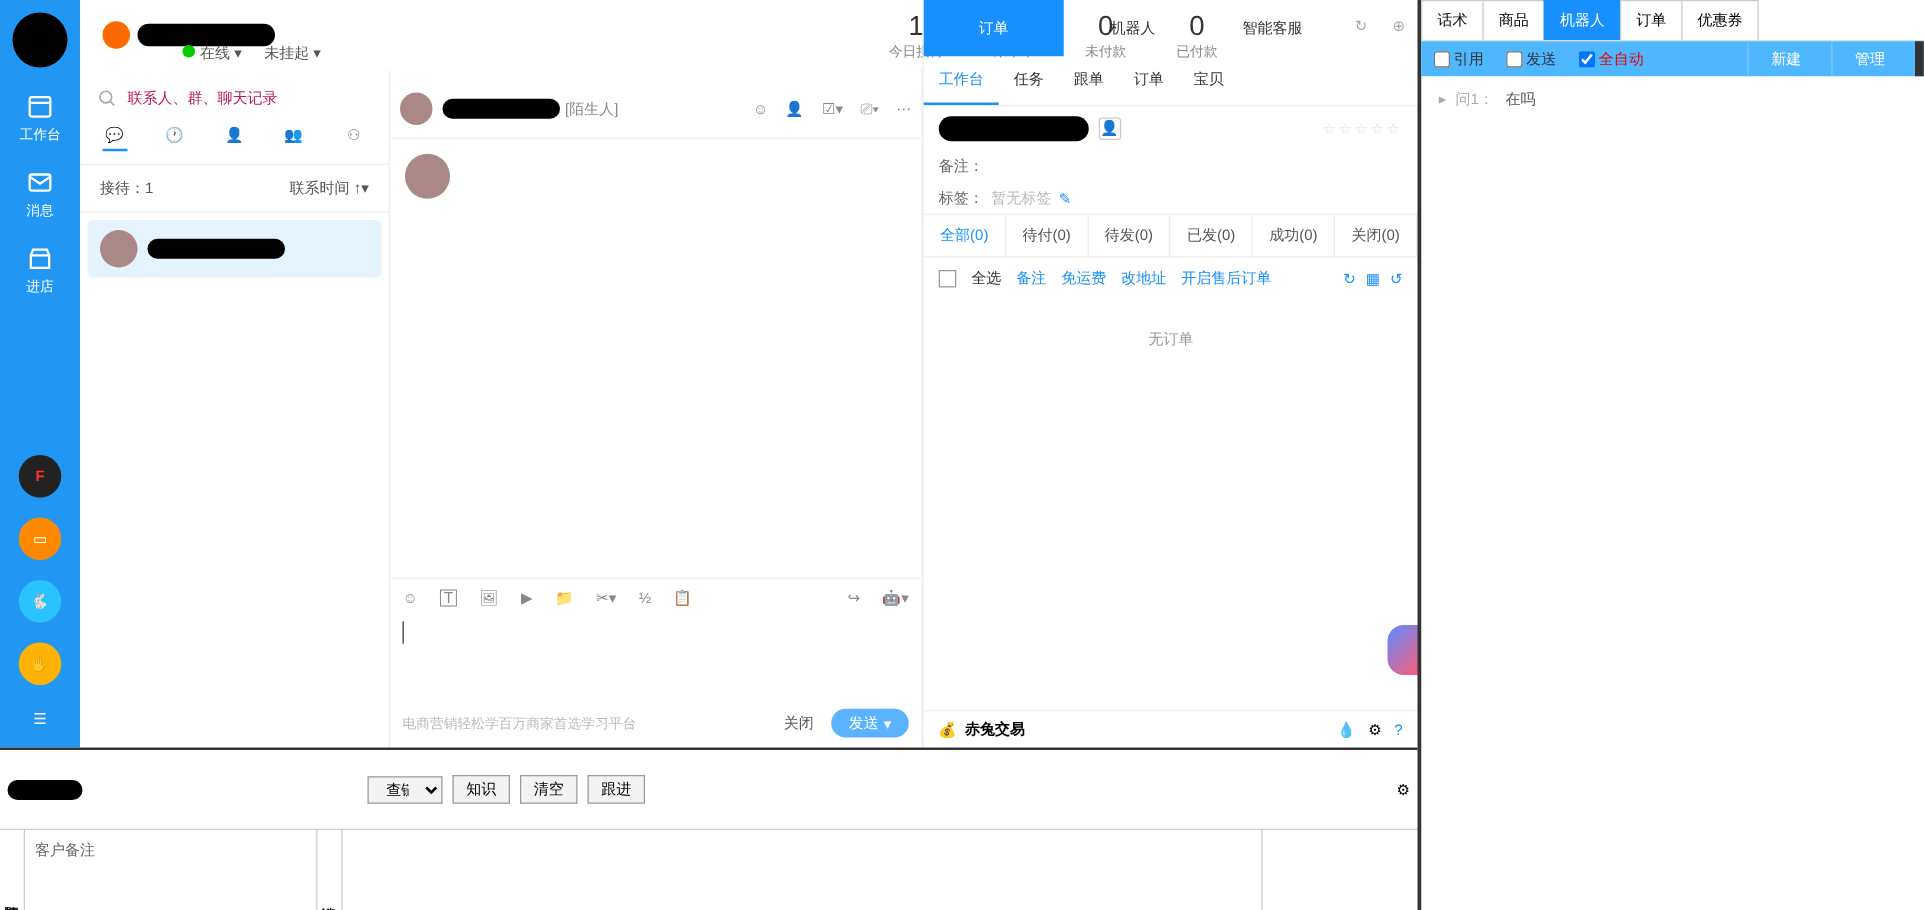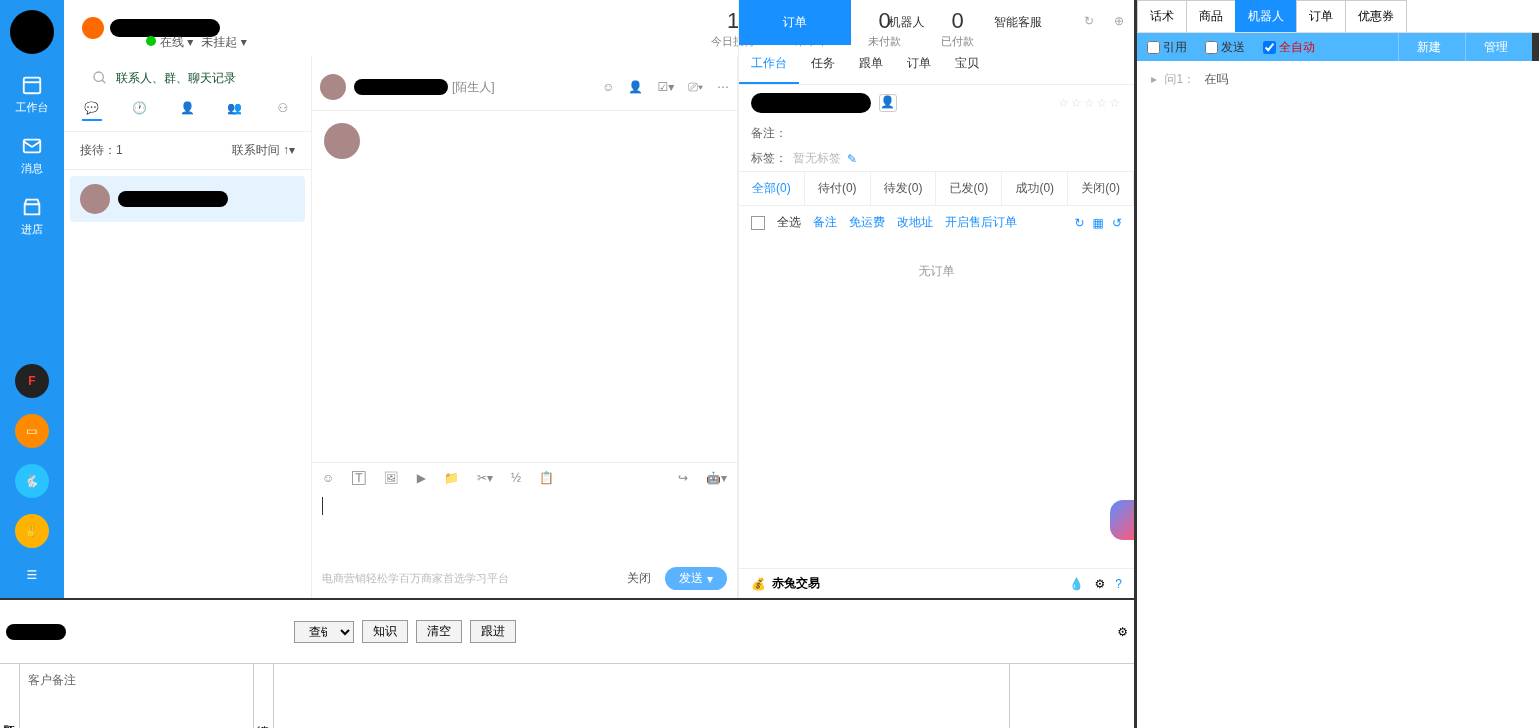--- a/index.html
+++ b/index.html
@@ -12,30 +12,30 @@
 .left-rail .nav-item svg { width: 22px; height: 22px; }
 .left-rail .nav-item .lbl { margin-top: 4px; font-size: 11px; }
 .left-rail .spacer { flex: 1; }
 .left-rail .round { width: 34px; height: 34px; border-radius: 50%; margin: 8px 0; display: flex; align-items: center; justify-content: center; }
 .left-rail .menu-btn { color: #fff; margin: 12px 0 16px; cursor: pointer; }
 
 
 .top-bar { position: absolute; left: 64px; top: 0; width: 1070px; height: 56px; display: flex; align-items: center; }
 .top-bar .emoji { width: 22px; height: 22px; background: #ff6a00; border-radius: 50%; margin: 0 6px 0 18px; }
 .top-bar .uname { width: 110px; height: 18px; background: #000; border-radius: 9px; }
-.top-bar .status-row { position: absolute; left: 82px; top: 34px; display: flex; align-items: center; gap: 8px; color: #555; }
+.top-bar .status-row { position: absolute; left: 82px; top: 34px; display: flex; align-items: center; gap: 18px; color: #555; }
 .top-bar .status-row .dot { width: 10px; height: 10px; border-radius: 50%; background: #0c0; margin-right: 4px; display: inline-block; }
 .top-bar .stats { margin-left: auto; display: flex; gap: 40px; padding-right: 160px; }
 .top-bar .stat { text-align: center; }
 .top-bar .stat .num { font-size: 22px; color: #333; }
 .top-bar .stat .lbl { color: #888; font-size: 11px; }
 
 
 .contacts { position: absolute; left: 64px; top: 56px; width: 248px; height: 542px; border-right: 1px solid #eee; }
-.contacts .search { display: flex; padding: 14px 28px; color: #14532d; gap: 8px; }
+.contacts .search { display: flex; align-items: center; padding: 14px 14px; color: #be185d; gap: 8px; }
 .contacts .filter-icons { display: flex; justify-content: space-between; padding: 0 18px 10px; color: #888; }
 .contacts .filter-icons .fi { width: 20px; text-align: center; cursor: pointer; }
 .contacts .filter-icons .fi.active { color: #1890ff; border-bottom: 2px solid #1890ff; padding-bottom: 4px; }
 .contacts .recv-row { display: flex; justify-content: space-between; padding: 10px 16px; color: #555; border-top: 1px solid #eee; border-bottom: 1px solid #eee; }
 .contacts .conv { display: flex; align-items: center; padding: 8px 10px; background: #e5f3ff; margin: 6px; border-radius: 4px; cursor: pointer; }
 .contacts .conv .ava { width: 30px; height: 30px; border-radius: 50%; background: #a88; margin-right: 8px; }
 .contacts .conv .cname { width: 110px; height: 16px; background: #000; border-radius: 8px; }
 
 
 .chat { position: absolute; left: 312px; top: 56px; width: 426px; height: 542px; border-right: 1px solid #eee; display: flex; flex-direction: column; }

